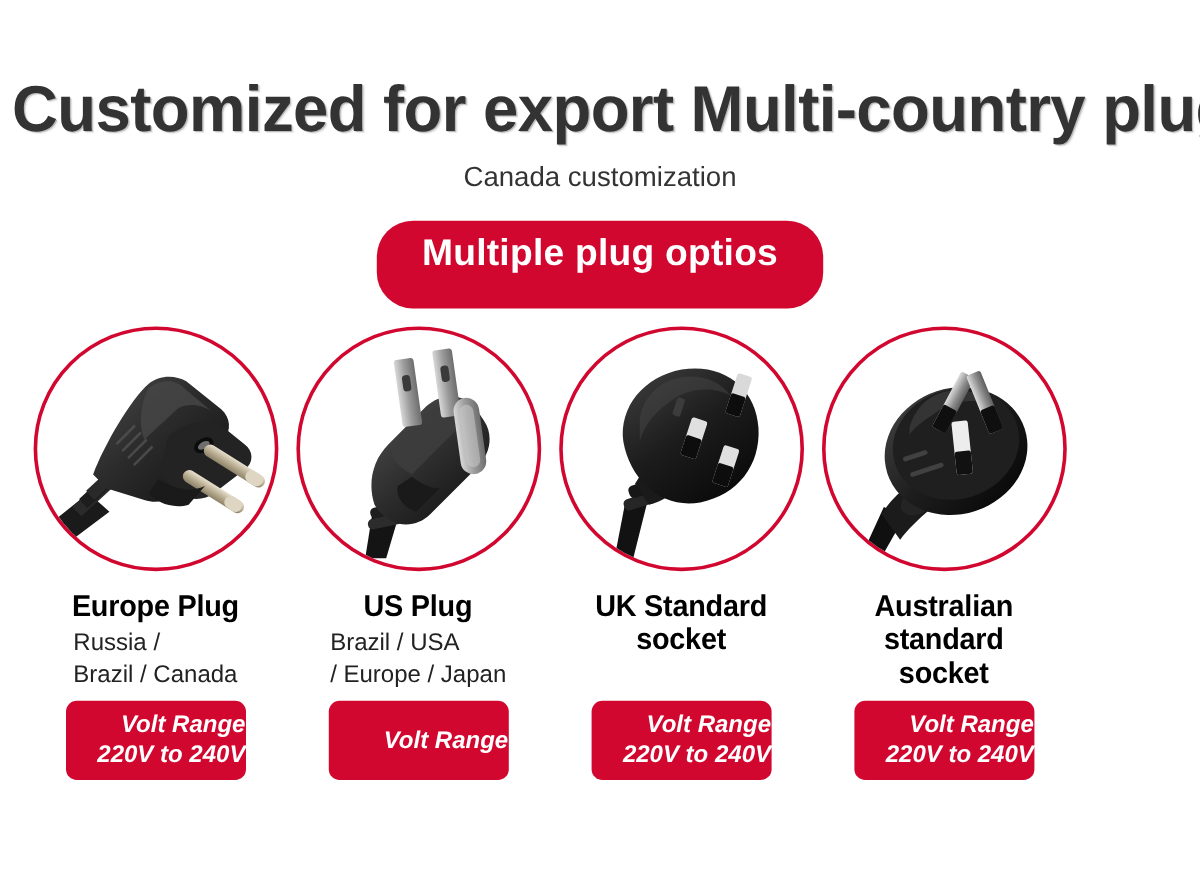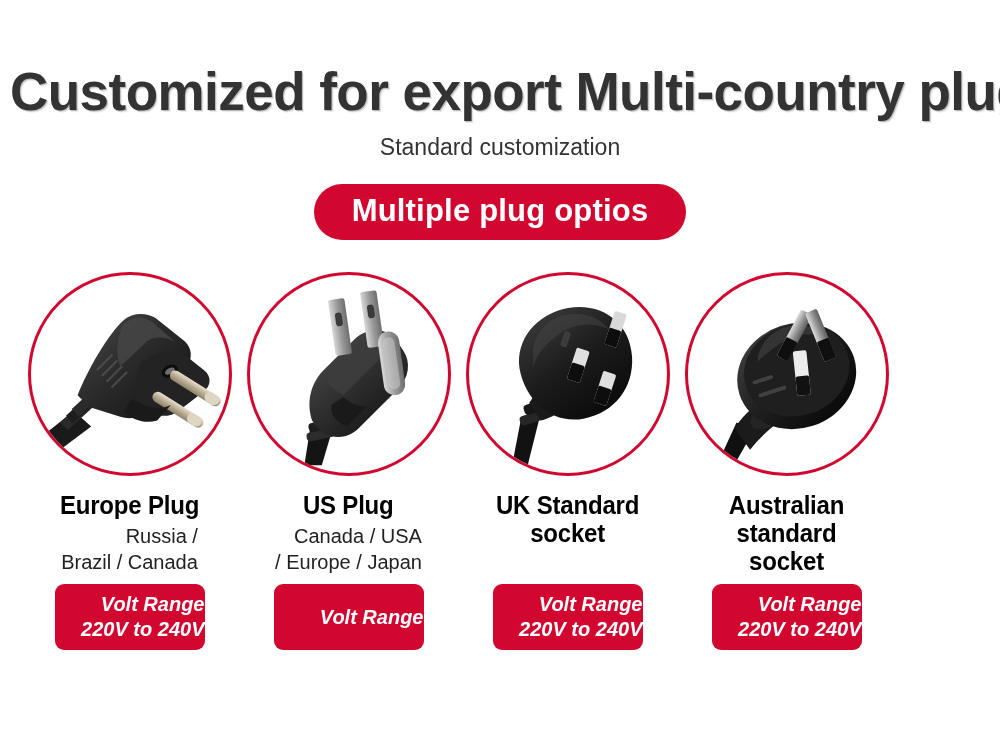--- a/index.html
+++ b/index.html
@@ -36,21 +36,21 @@
 
   
   .pill-wrap{
     position:absolute;left:0;top:184px;width:1000px;
     display:flex;justify-content:center;
   }
   .pill{
     background:#D1072F;
     color:#ffffff;
     border-radius:30px;
-    padding:9px 38px 11px 38px;
+    padding:9px 38px 28px 38px;
     font-size:31px;
     font-weight:bold;
     letter-spacing:0.2px;
     line-height:36px;
   }
 
   
   .columns{
     position:absolute;left:0;top:272px;width:916px;height:420px;
     display:flex;
@@ -88,21 +88,21 @@
     color:#000000;
     text-align:center;
     margin-top:15px;
     letter-spacing:-0.2px;
     transform:scaleX(0.96);
   }
   .csub{
     font-size:20px;
     line-height:26px;
     color:#222222;
-    text-align:right;
+    text-align:left;
     margin-top:4px;
     font-weight:normal;
   }
   .badge{
     position:absolute;
     bottom:42px;
     background:#D1072F;
     color:#ffffff;
     border-radius:9px;
     width:150px;
@@ -118,21 +118,21 @@
     text-align:center;
   }
   .badge span{display:block;white-space:nowrap;}
 </style>
 </head>
 <body>
 
 <div class="page">
 
   <div class="title">Customized for export Multi-country plug</div>
-  <div class="subtitle">Standard customization</div>
+  <div class="subtitle">Canada customization</div>
 
   <div class="pill-wrap">
     <div class="pill">Multiple plug optios</div>
   </div>
 
   <div class="columns">
 
     <div class="col">
       <div class="circle">
         <svg viewBox="0 0 204 204">
@@ -229,21 +229,21 @@
           </g>
 
           <g transform="rotate(-8 146 92)">
             <rect x="135" y="58" width="22" height="66" rx="11" fill="url(#blade)"></rect>
             <rect x="140" y="64" width="12" height="54" rx="6" fill="#c9c9c9" opacity="0.55"></rect>
           </g>
         </svg>
       </div>
       <div class="ctitle">US Plug</div>
       <div class="csub">
-        <span>Canada / USA</span><br>
+        <span>Brazil / USA</span><br>
         <span>/ Europe / Japan</span>
       </div>
       <div class="badge">
         <span>Volt Range</span>
       </div>
     </div>
 
     <div class="col">
       <div class="circle">
         <svg viewBox="0 0 204 204">

